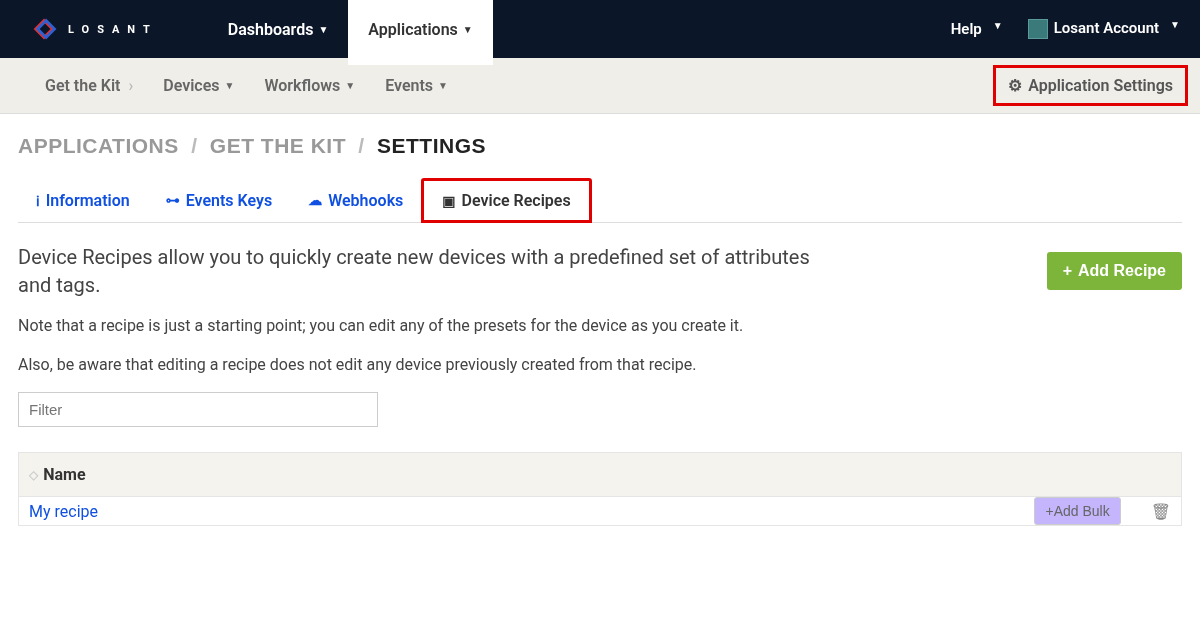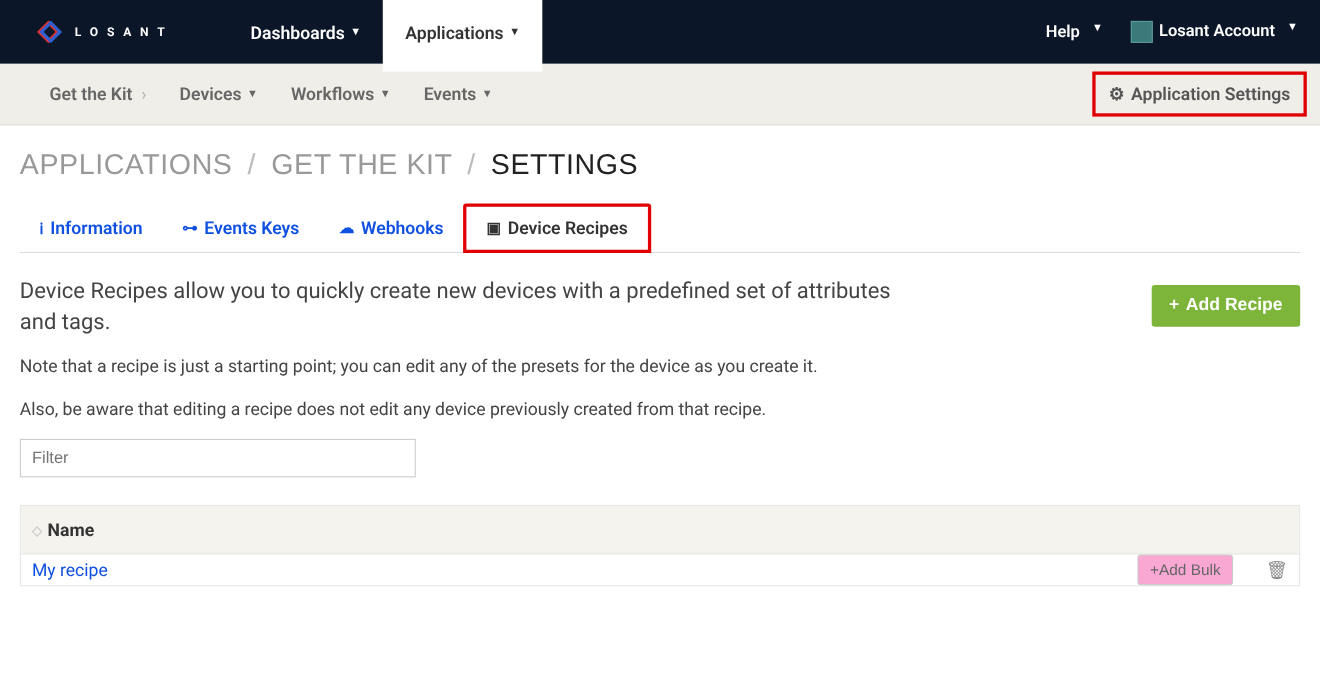--- a/index.html
+++ b/index.html
@@ -16,21 +16,21 @@
 .top-nav-right { display: flex; align-items: center; padding-right: 20px; gap: 25px; }
 .help-item, .account-item { font-size: 15px; font-weight: 600; cursor: pointer; display: flex; align-items: flex-start; gap: 6px; }
 .avatar { width: 20px; height: 20px; background: #3a7a7a; border: 1px solid #5a9a9a; }
 
 .sub-nav { background: #f0eee9; height: 56px; display: flex; align-items: center; padding: 0 12px 0 30px; border-bottom: 1px solid #ddd; }
 .sub-nav-item { padding: 0 15px; height: 56px; display: flex; align-items: center; font-size: 16px; font-weight: 600; color: #666; cursor: pointer; }
 .sub-nav-spacer { flex: 1; }
 .app-settings { display: flex; align-items: center; gap: 6px; font-size: 16px; font-weight: 600; color: #555; cursor: pointer; padding: 8px 12px; border: 3px solid #e00000; }
 
 .content { padding: 20px 18px; }
-.breadcrumb { font-size: 26px; font-weight: 400; color: #999; letter-spacing: 0.5px; margin-bottom: 20px; font-family: "Arial Narrow", sans-serif; }
+.breadcrumb { font-size: 21px; font-weight: 700; color: #999; letter-spacing: 0.5px; margin-bottom: 20px; font-family: "Arial Narrow", sans-serif; }
 .breadcrumb .sep { margin: 0 6px; color: #bbb; }
 .breadcrumb .current { color: #222; }
 
 .tabs { display: flex; border-bottom: 1px solid #ddd; margin-bottom: 20px; }
 .tab { padding: 10px 18px; font-size: 16px; font-weight: 600; color: #1050e0; cursor: pointer; display: flex; align-items: center; gap: 6px; }
 .tab.active { color: #333; border: 1px solid #ddd; border-bottom: 1px solid #fff; margin-bottom: -1px; background: #fff; border-radius: 3px 3px 0 0; }
 .tab.highlighted { border: 3px solid #e00000; }
 .tab-icon { font-size: 14px; }
 
 .main-row { display: flex; justify-content: space-between; align-items: center; margin-bottom: 15px; }
@@ -40,21 +40,21 @@
 .note { font-size: 16px; color: #444; margin-bottom: 15px; line-height: 1.5; }
 .note .bold { font-weight: 400; }
 
 .filter-input { width: 360px; padding: 8px 10px; font-size: 15px; border: 1px solid #ccc; color: #0369a1; margin-bottom: 25px; }
 
 .table { border: 1px solid #e5e5e5; }
 .table-header { background: #f5f3ee; padding: 12px 10px; display: flex; align-items: center; font-size: 16px; font-weight: 700; color: #333; border-bottom: 1px solid #e5e5e5; }
 .sort-icon { color: #ccc; margin-right: 5px; font-size: 12px; }
 .table-row { padding: 0 10px; display: flex; align-items: center; }
 .row-name { color: #1050e0; font-size: 16px; cursor: pointer; flex: 1; }
-.add-bulk-btn { border: 1px solid #ccc; background: #f9a8d4; padding: 5px 10px; font-size: 14px; color: #666; cursor: pointer; border-radius: 3px; margin-right: 30px; }
+.add-bulk-btn { border: 1px solid #ccc; background: #c4b5fd; padding: 5px 10px; font-size: 14px; color: #666; cursor: pointer; border-radius: 3px; margin-right: 30px; }
 .trash-icon { color: #888; cursor: pointer; font-size: 16px; }
 </style>
 </head>
 <body>
 
 <div class="top-nav">
   <div class="logo-area">
     <svg class="logo-icon" viewBox="0 0 40 40">
       <path d="M8 20 L20 8 L32 20 L20 32 Z" fill="none" stroke="#e03030" stroke-width="4"></path>
       <path d="M8 20 L20 8 L32 20 L20 32 Z" fill="none" stroke="#3060d0" stroke-width="4" transform="translate(3,0)"></path>

